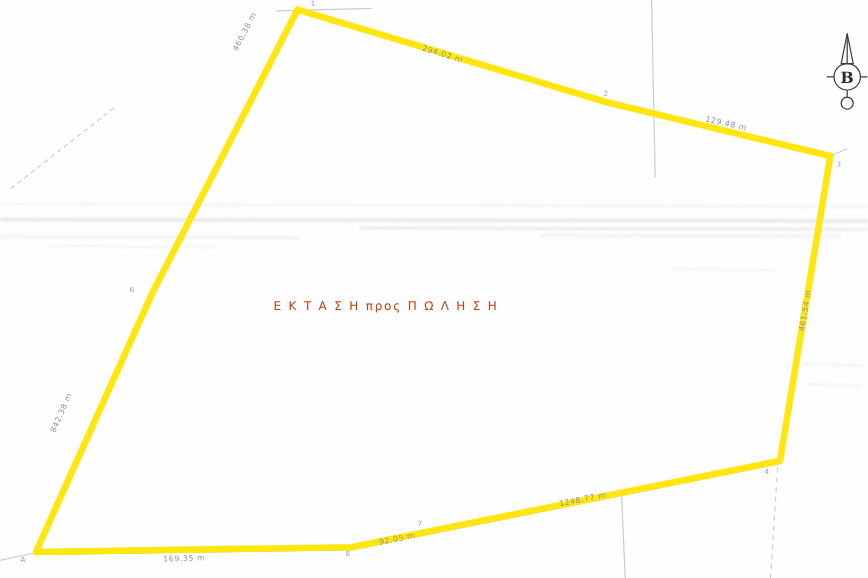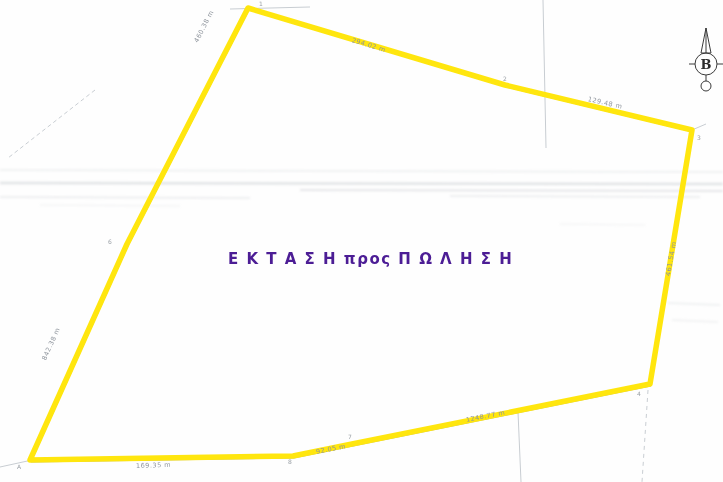--- a/index.html
+++ b/index.html
@@ -10,21 +10,21 @@
   #mapsvg{position:absolute;left:0;top:0;}
   .edge-label{
     position:absolute;font-size:6.5px;color:#8d939b;letter-spacing:.5px;
     white-space:nowrap;transform-origin:left center;
   }
   .vertex-label{
     position:absolute;font-size:6px;color:#9aa0a6;white-space:nowrap;
   }
   .sale-text{
     position:absolute;left:228px;top:250px;width:270px;
-    font-size:15px;font-weight:bold;color:#4c1d95;letter-spacing:1.5px;
+    font-size:10px;font-weight:normal;color:#c2410c;letter-spacing:1.5px;
     white-space:nowrap;text-align:left;
   }
 </style>
 </head>
 <body>
 
 <div id="stage">
 
   <svg id="mapsvg" width="723" height="482" viewBox="0 0 723 482">
     <defs>

